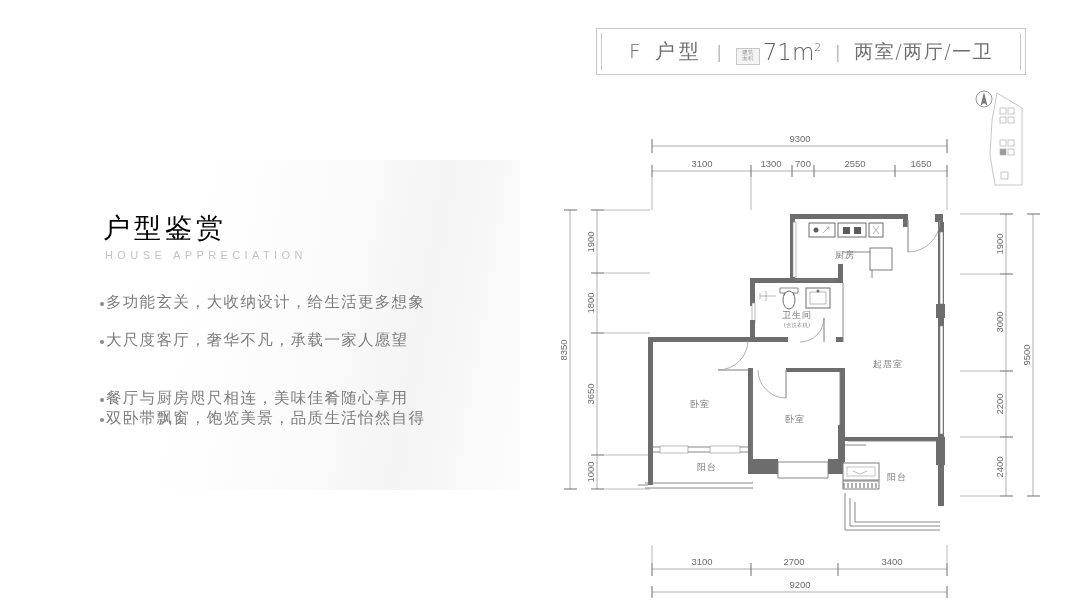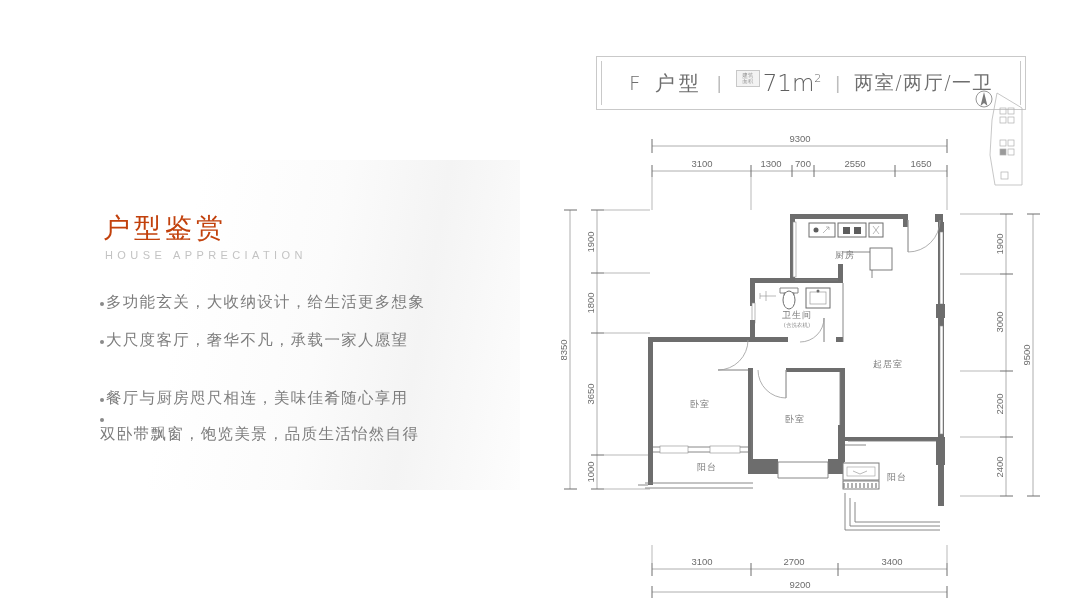--- a/index.html
+++ b/index.html
@@ -11,21 +11,21 @@
   }
   #root { position: relative; width: 1080px; height: 608px; background:#fff; }
 
   
   #left-panel {
     position: absolute; left: 0; top: 160px; width: 520px; height: 330px;
     background: linear-gradient(100deg, #ffffff 0%, #ffffff 35%, #fbfbfb 60%, #f4f4f4 78%, #fdfdfd 100%);
   }
   #panel-title-zh {
     position: absolute; left: 103px; top: 210px;
-    font-size: 27px; letter-spacing: 4px; color: #c2410c;
+    font-size: 27px; letter-spacing: 4px; color: #000000;
     font-weight: 300;
     font-family: "DejaVu Sans", sans-serif;
   }
   #panel-title-en {
     position: absolute; left: 105px; top: 249px;
     font-size: 11px; letter-spacing: 4.4px; color: #c3c3c3;
   }
   .bullet-row {
     position: absolute; left: 100px;
     display: flex; align-items: flex-start; gap: 2px;
@@ -35,35 +35,35 @@
     width: 4px; height: 4px; border-radius: 50%;
     background: #8a8a8a; margin-top: 10px; flex: none;
   }
   .bullet-text {
     font-size: 15.5px; color: #7d7d7d; letter-spacing: 1.3px;
     font-family: "DejaVu Sans", sans-serif; line-height: 1.4;
   }
 
   
   #title-bar {
-    position: absolute; left: 596px; top: 28px; width: 430px; height: 54px;
+    position: absolute; left: 596px; top: 28px; width: 430px; height: 47px;
     border: 1px solid #c9c9c9;
-    display: flex; align-items: center; justify-content: center; margin-top: 28px;
+    display: flex; align-items: center; justify-content: center;
   }
   #title-bar-inner {
     position: absolute; left: 4px; top: 4px; right: 4px; bottom: 4px;
     border-left: 1px solid #c9c9c9; border-right: 1px solid #c9c9c9;
     display: flex; align-items: center; justify-content: center; gap: 14px;
   }
   #plan-type {
     font-size: 20px; color: #6e6e6e; letter-spacing: 4px;
     font-family: "DejaVu Sans", sans-serif; font-weight: 300;
   }
   .tsep { color: #bdbdbd; font-size: 19px; font-weight: 300; }
-  #area-wrap { display: flex; align-items: flex-start; gap: 3px; }
+  #area-wrap { display: flex; align-items: flex-end; gap: 3px; }
   #area-tag {
     width: 24px; height: 17px; border: 1px solid #c8c8c8; background:#f3f3f3;
     display: flex; flex-direction: column; align-items: center; justify-content: center;
     font-size: 5.5px; color: #999; line-height: 1.05; letter-spacing: 0px;
     font-family: "DejaVu Sans", sans-serif;
   }
   #area-value {
     font-size: 23px; color: #5f5f5f; letter-spacing: 0px; font-weight: 300;
     font-family: "DejaVu Sans", sans-serif;
   }
@@ -101,21 +101,21 @@
     <span class="bullet-text">多功能玄关，大收纳设计，给生活更多想象</span>
   </div>
   <div class="bullet-row" style="top:330px;">
     <span class="bullet-dot"></span>
     <span class="bullet-text">大尺度客厅，奢华不凡，承载一家人愿望</span>
   </div>
   <div class="bullet-row" style="top:388px;">
     <span class="bullet-dot"></span>
     <span class="bullet-text">餐厅与厨房咫尺相连，美味佳肴随心享用</span>
   </div>
-  <div class="bullet-row" style="top:408px;flex-direction:column;">
+  <div class="bullet-row" style="top:408px;">
     <span class="bullet-dot"></span>
     <span class="bullet-text">双卧带飘窗，饱览美景，品质生活怡然自得</span>
   </div>
 
   <div id="title-bar">
     <div id="title-bar-inner">
       <span id="plan-type">F 户型</span>
       <span class="tsep">|</span>
       <span id="area-wrap">
         <span id="area-tag">

